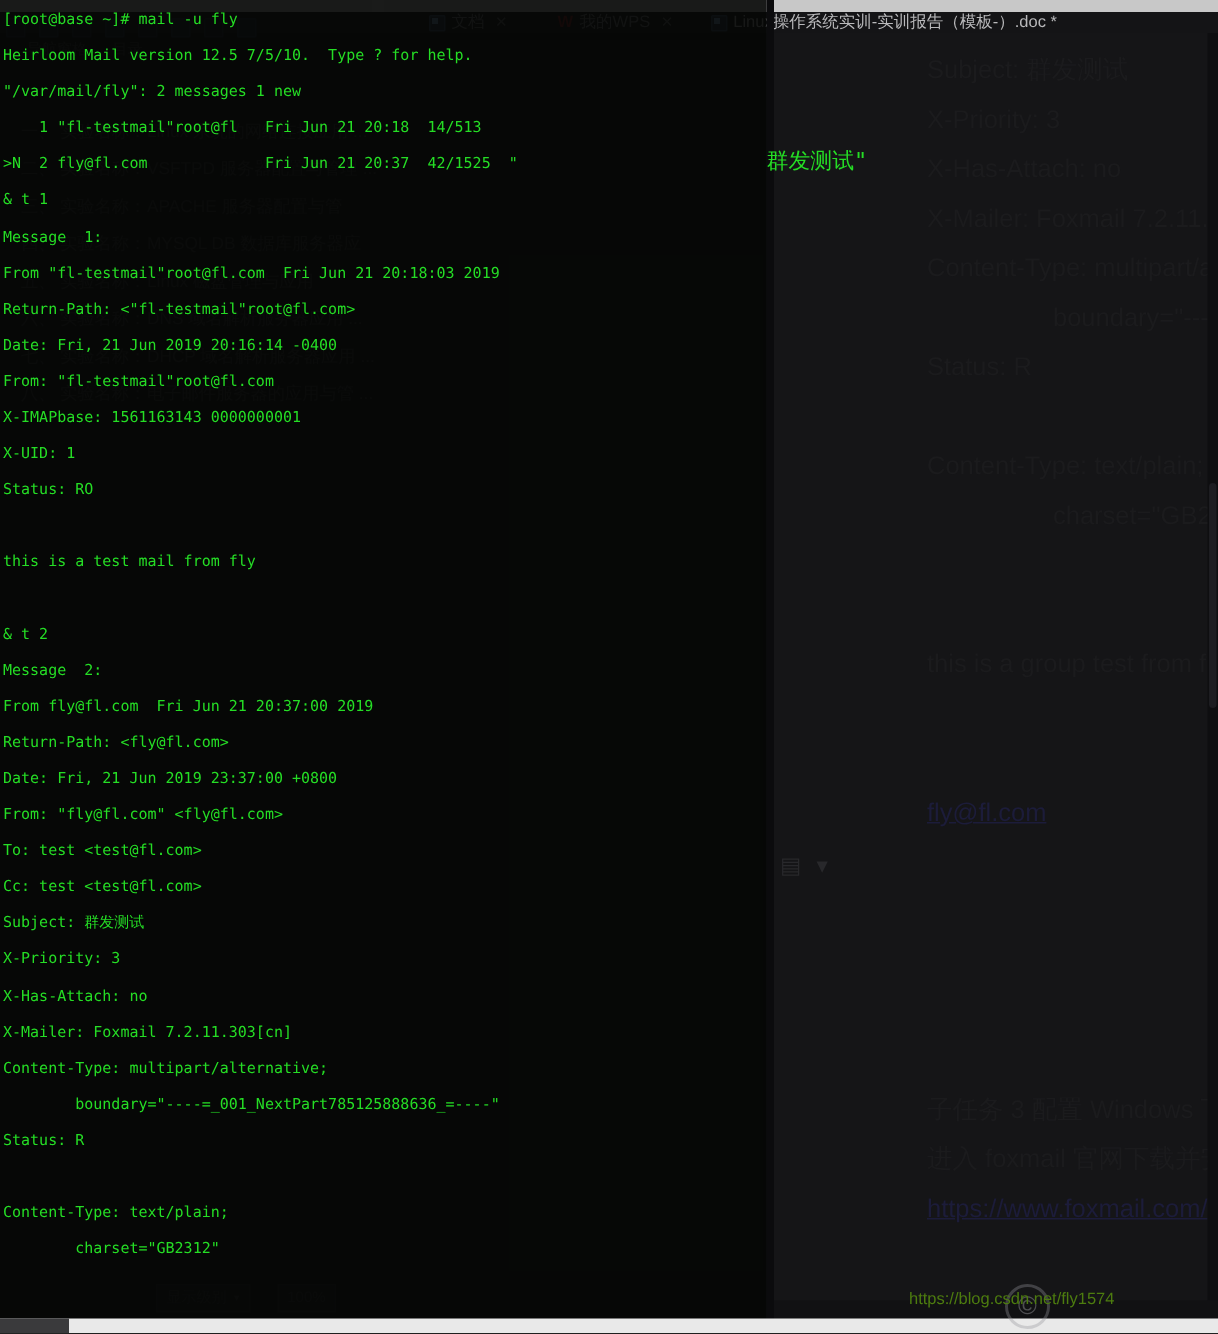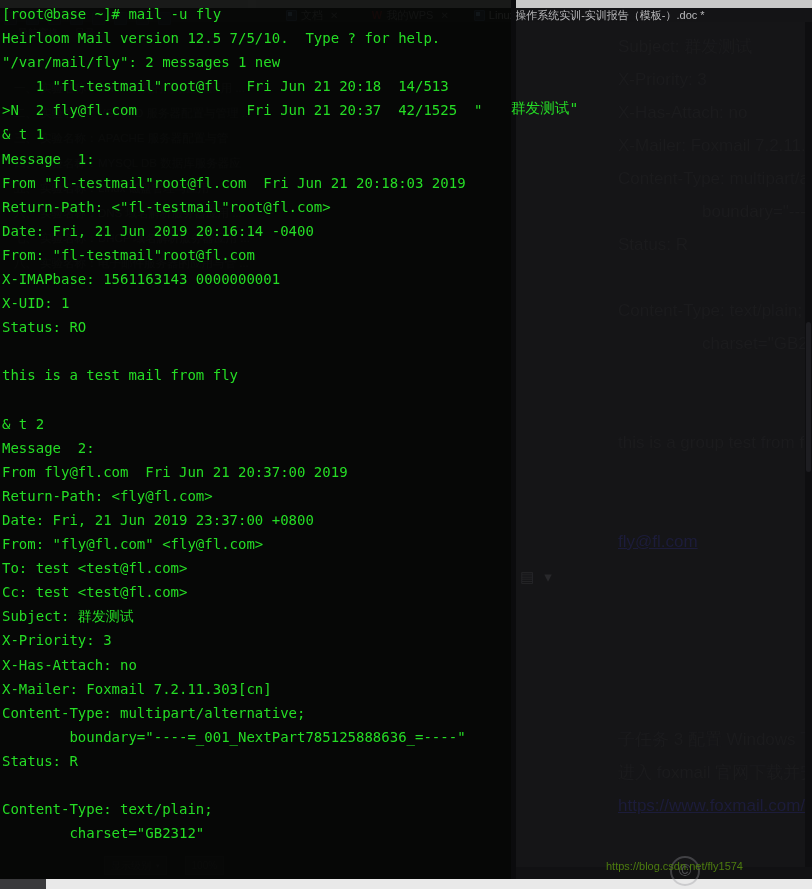--- a/index.html
+++ b/index.html
@@ -203,21 +203,21 @@
 
   
   .terminal {
     position: absolute;
     left: 0; top: 0;
     width: 511px;
     height: 889px;
     background: rgba(5,7,5,0.90);
     color: #25dd25;
     font-family: "DejaVu Sans Mono", "Liberation Mono", monospace;
-    font-size: 14px;
+    font-size: 10px;
     line-height: 24.1px;
     padding: 2px 0 0 2px;
     white-space: pre;
     overflow: hidden;
   }
   .terminal .tline { display: block; height: 24.1px; }
   .term-edge {
     position: absolute;
     left: 511px; top: 0;
     width: 5px; height: 889px;

